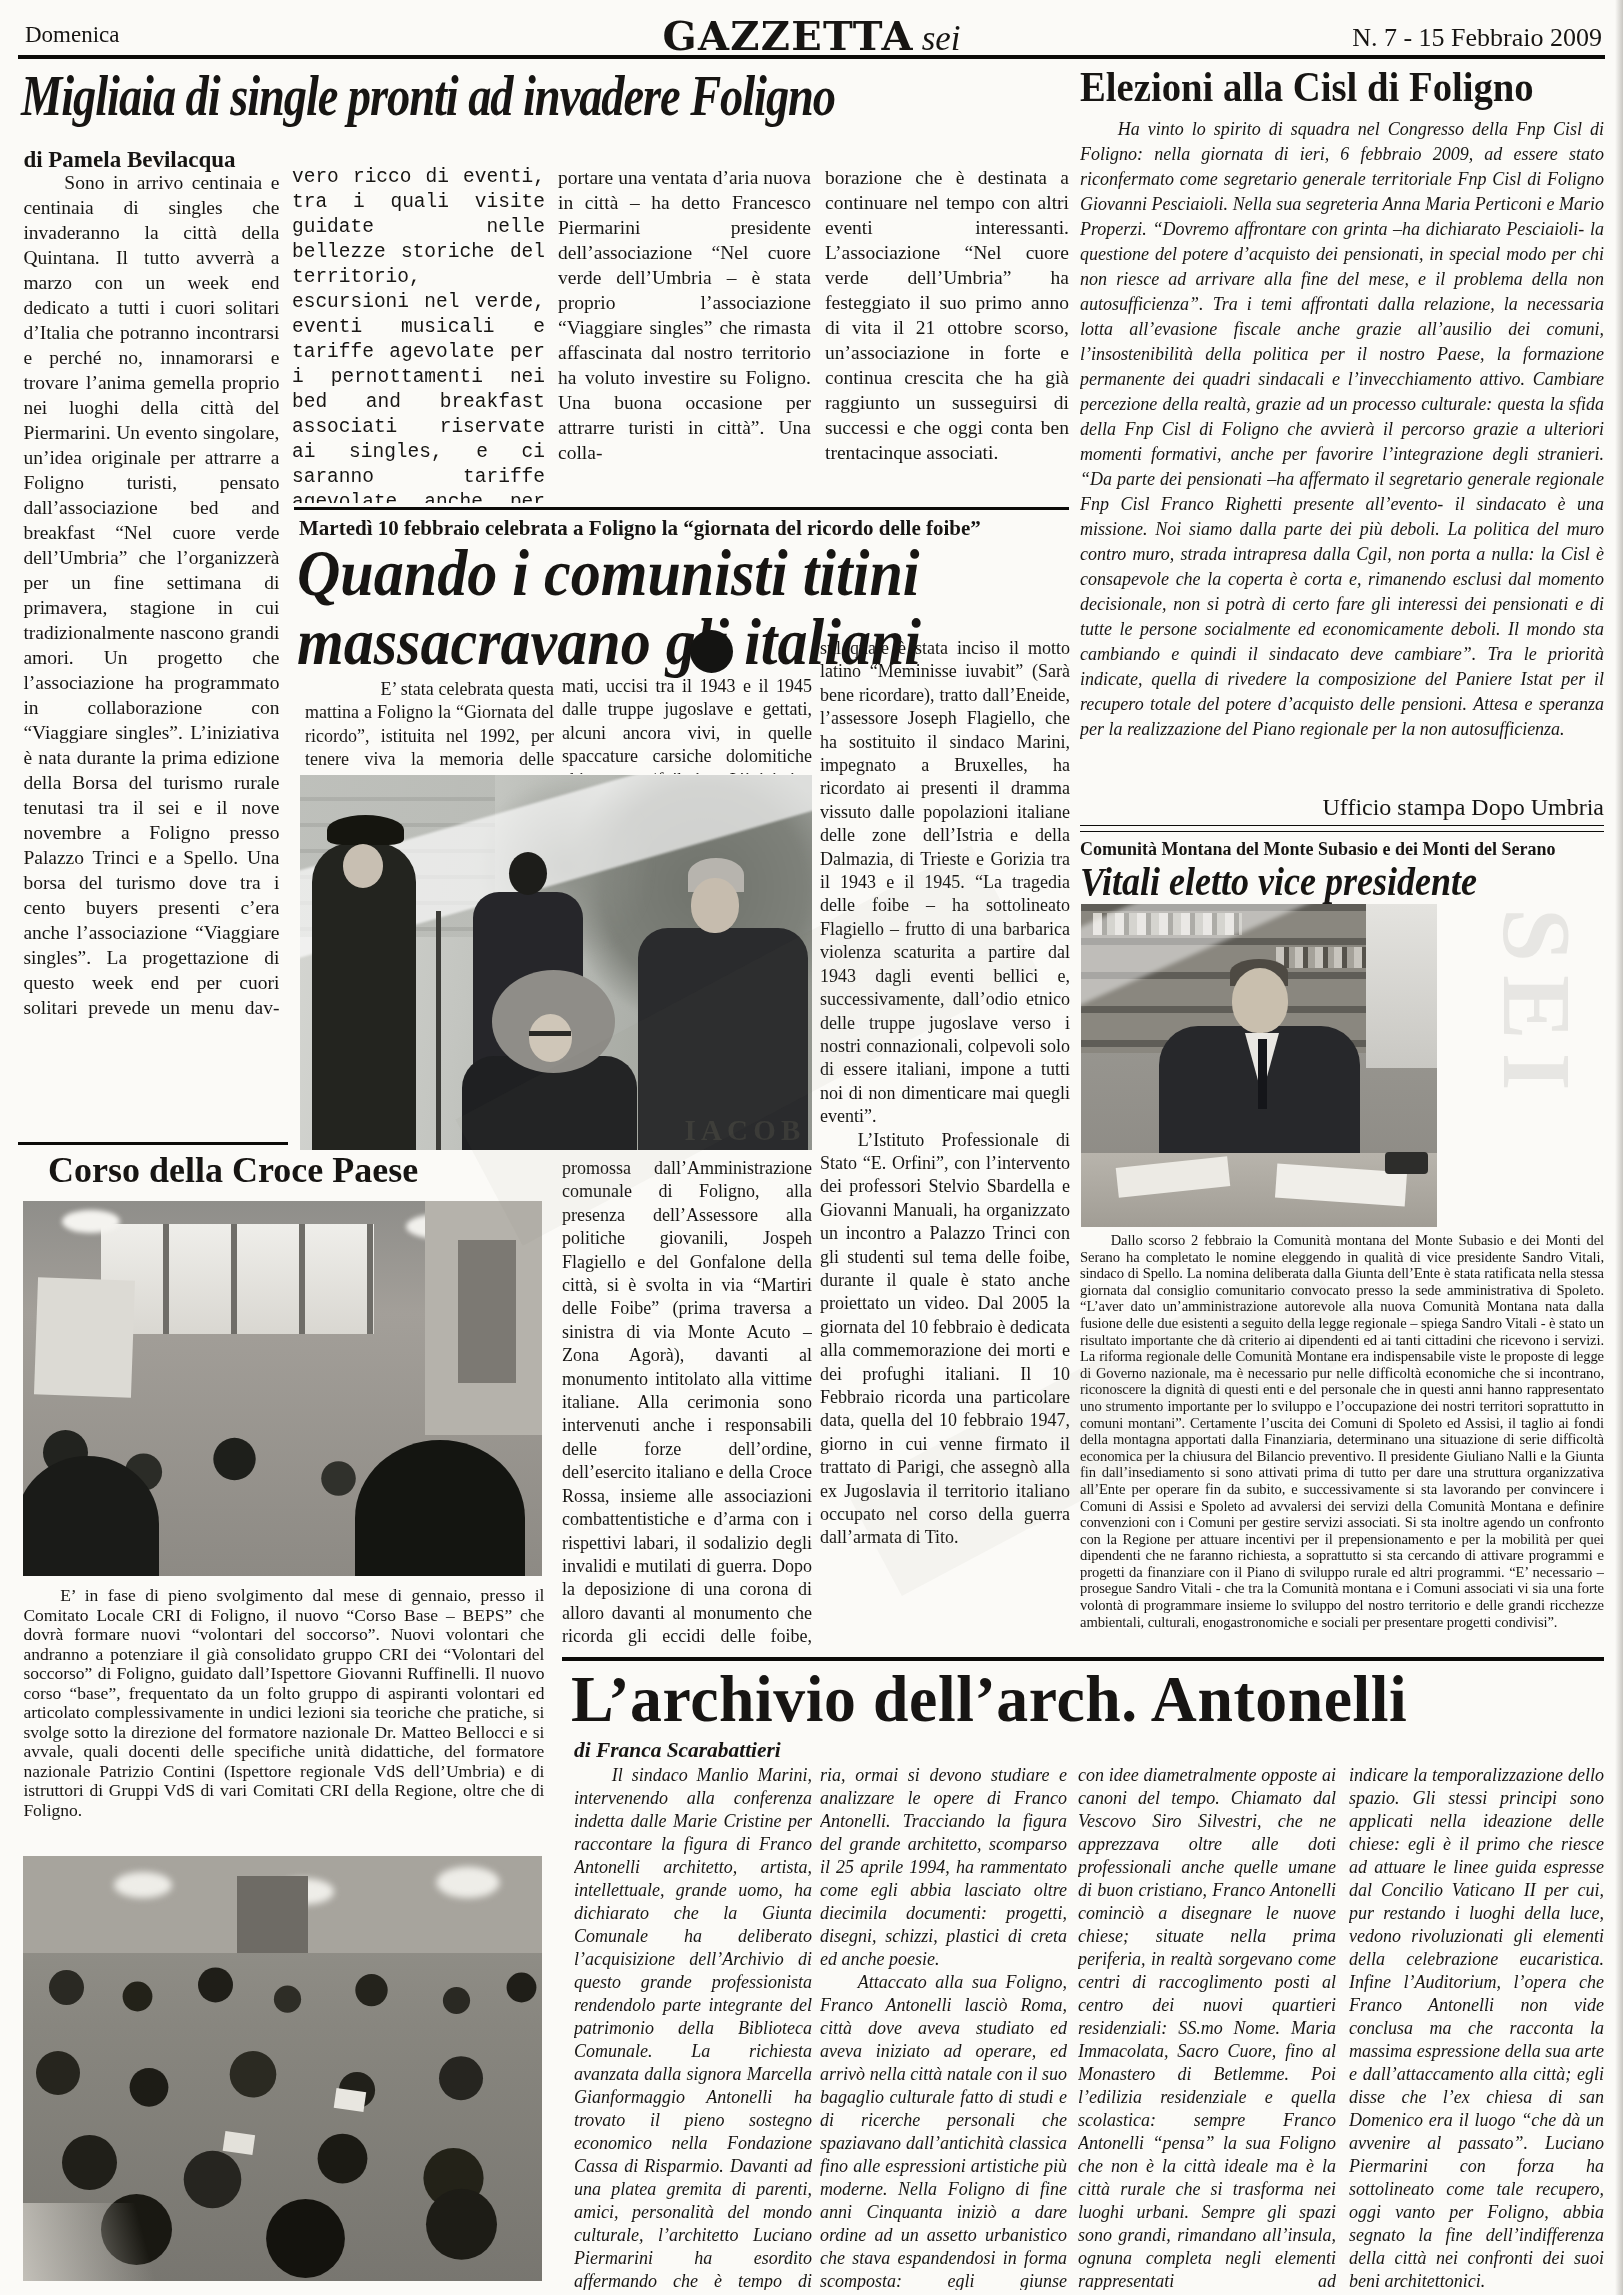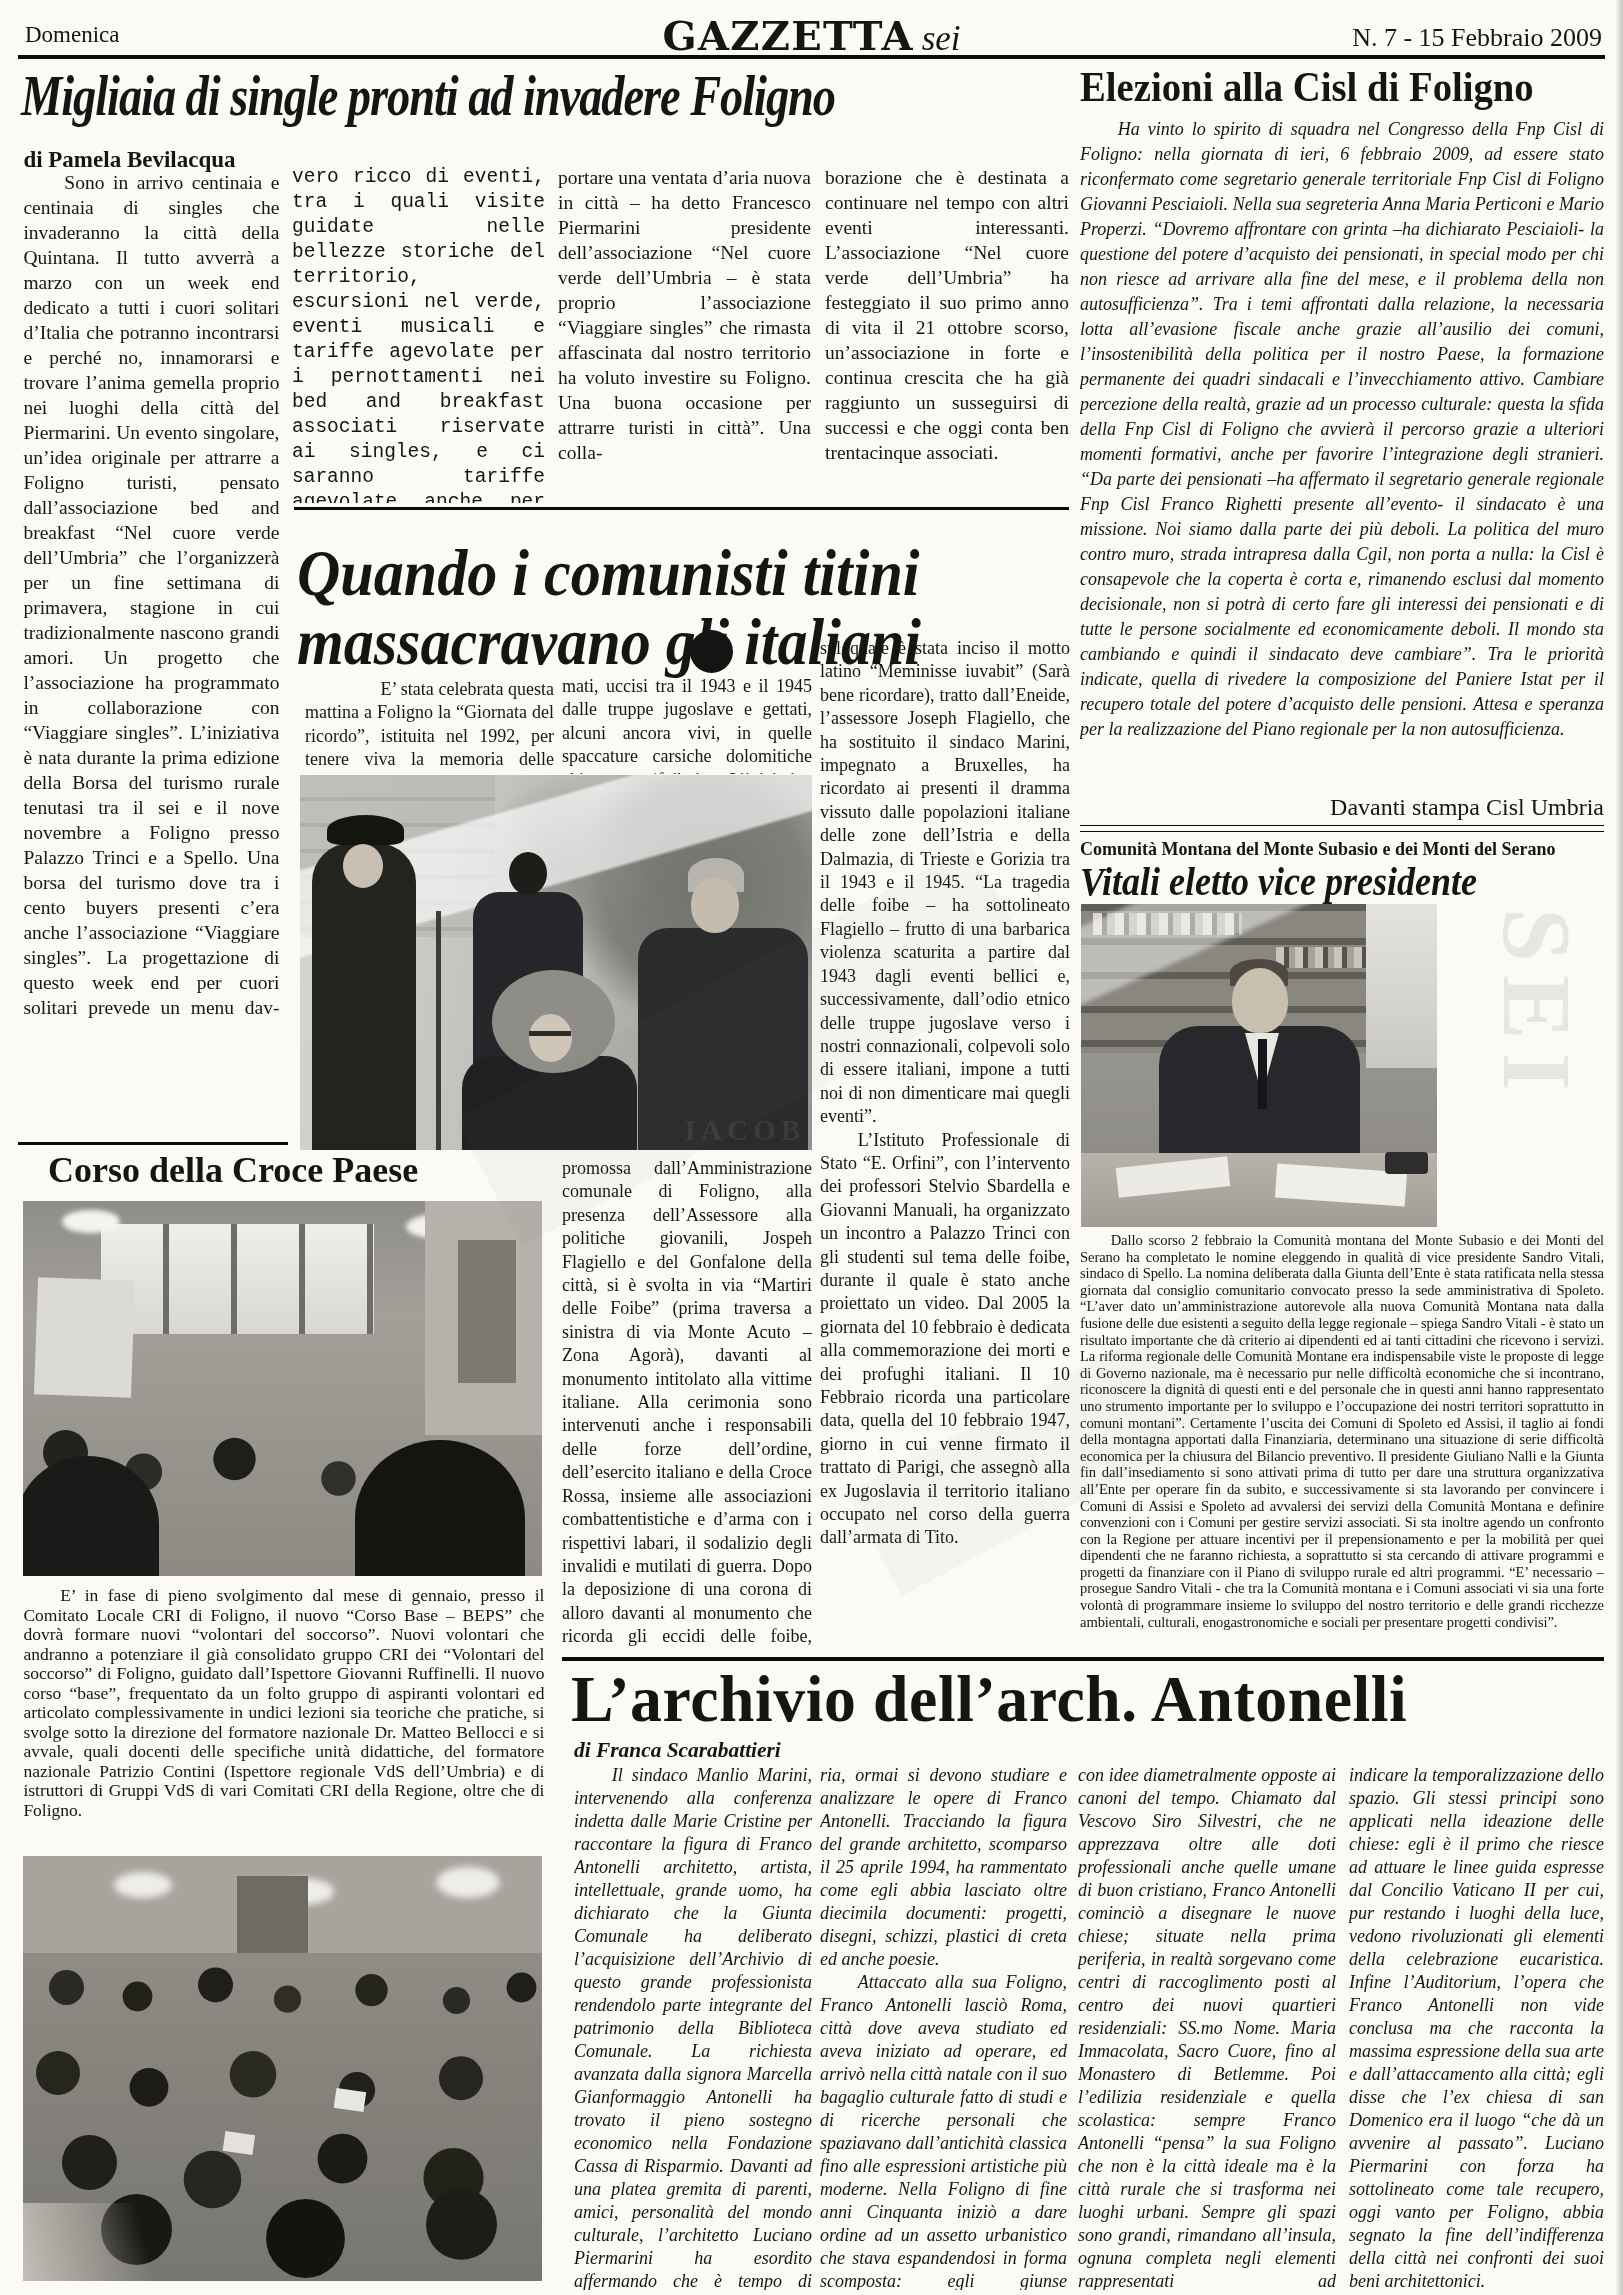--- a/index.html
+++ b/index.html
@@ -163,23 +163,24 @@
     </div>
   <div class="txt jus" id="singles-col4">
       <p>borazione che è destinata a continuare nel tempo con altri eventi interessanti. L’associazione “Nel cuore verde dell’Umbria” ha festeggiato il suo primo anno di vita il 21 ottobre scorso, un’associazione in forte e continua crescita che ha già raggiunto un susseguirsi di successi e che oggi conta ben trentacinque associati.</p>
     </div>
   <div class="rule" id="rule-top-article"></div>
 
   <div class="txt" id="cisl-headline">Elezioni alla Cisl di Foligno</div>
   <div class="txt jus" id="cisl-body">
       <p class="ind">Ha vinto lo spirito di squadra nel Congresso della Fnp Cisl di Foligno: nella giornata di ieri, 6 febbraio 2009, ad essere stato riconfermato come segretario generale territoriale Fnp Cisl di Foligno Giovanni Pesciaioli. Nella sua segreteria Anna Maria Perticoni e Mario Properzi. “Dovremo affrontare con grinta –ha dichiarato Pesciaioli- la questione del potere d’acquisto dei pensionati, in special modo per chi non riesce ad arrivare alla fine del mese, e il problema della non autosufficienza”. Tra i temi affrontati dalla relazione, la necessaria lotta all’evasione fiscale anche grazie all’ausilio dei comuni, l’insostenibilità della politica per il nostro Paese, la formazione permanente dei quadri sindacali e l’invecchiamento attivo. Cambiare percezione della realtà, grazie ad un processo culturale: questa la sfida della Fnp Cisl di Foligno che avvierà il percorso grazie a ulteriori momenti formativi, anche per favorire l’integrazione degli stranieri. “Da parte dei pensionati –ha affermato il segretario generale regionale Fnp Cisl Franco Righetti presente all’evento- il sindacato è una missione. Noi siamo dalla parte dei più deboli. La politica del muro contro muro, strada intrapresa dalla Cgil, non porta a nulla: la Cisl è consapevole che la coperta è corta e, rimanendo esclusi dal momento decisionale, non si potrà di certo fare gli interessi dei pensionati e di tutte le persone socialmente ed economicamente deboli. Il mondo sta cambiando e quindi il sindacato deve cambiare”. Tra le priorità indicate, quella di rivedere la composizione del Paniere Istat per il recupero totale del potere d’acquisto delle pensioni. Attesa e speranza per la realizzazione del Piano regionale per la non autosufficienza.</p>
     </div>
-  <div class="txt" id="cisl-signature">Davanti stampa Cisl Umbria</div>
+  <div class="txt" id="cisl-signature">Ufficio stampa Dopo Umbria</div>
   <div id="rule-cisl"></div>
 
+  <div class="txt" id="foibe-kicker">Martedì 10 febbraio celebrata a Foligno la “giornata del ricordo delle foibe”</div>
   <div class="txt" id="foibe-headline">
     <div>Quando i comunisti titini</div>
     <div>massacravano gli italiani</div>
   </div>
   <div id="scan-dot"></div>
   <div class="txt jus" id="foibe-colA">
       <p class="ind jlast">E’ stata celebrata questa mattina a Foligno la “Giornata del ricordo”, istituita nel 1992, per tenere viva la memoria delle migliaia di italiani, in gran parte istriani e dal-</p>
     </div>
   <div class="txt jus" id="foibe-colB-top">
       <p class="jlast">mati, uccisi tra il 1943 e il 1945 dalle truppe jugoslave e gettati, alcuni ancora vivi, in quelle spaccature carsiche dolomitiche chiamate ‘foibe’. L’iniziativa commemorativa,</p>

